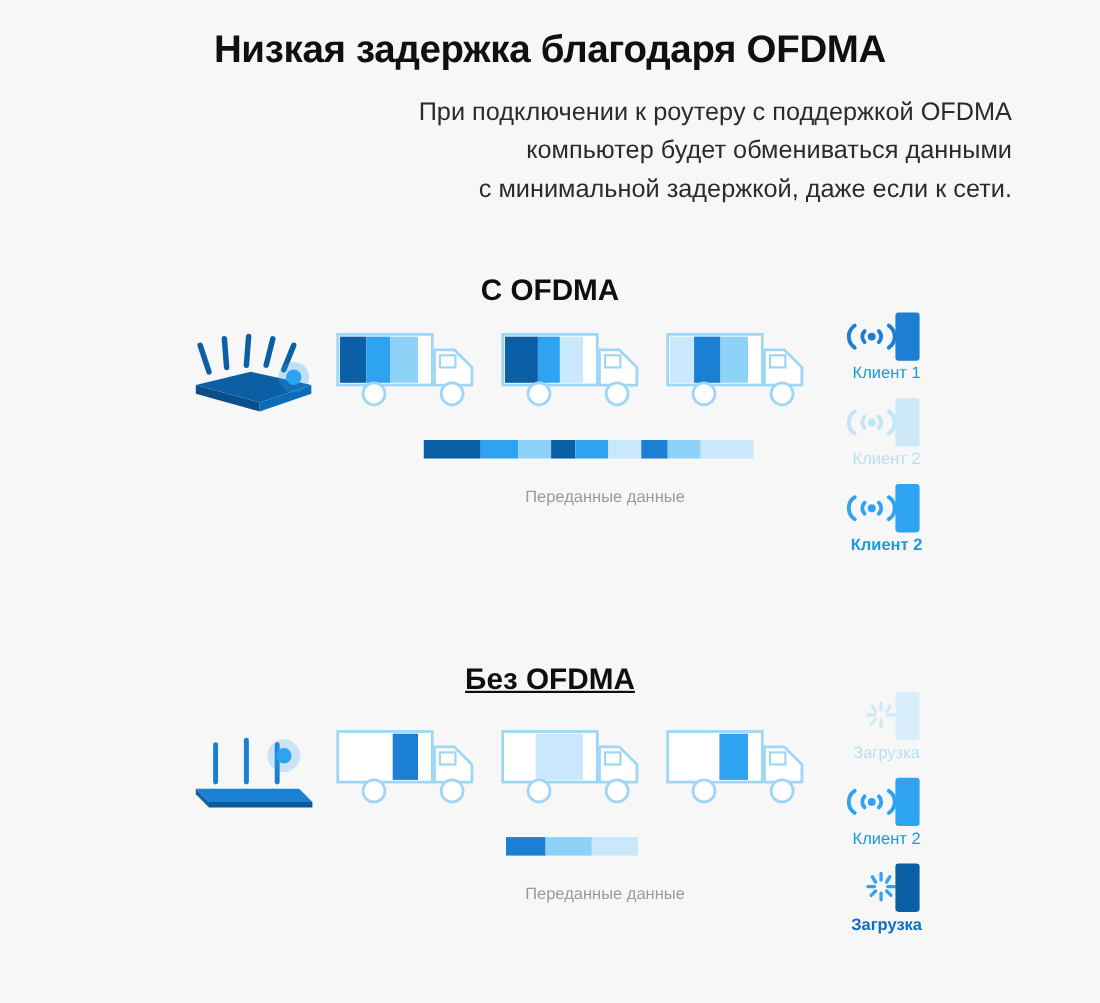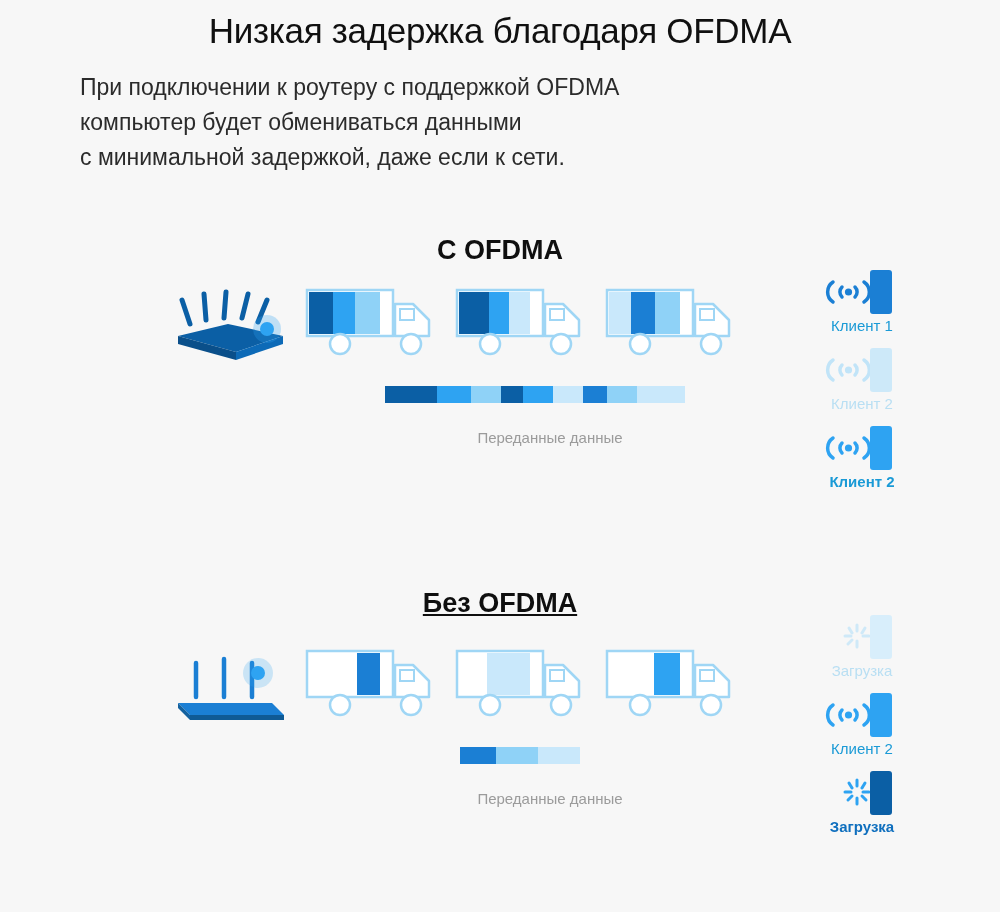--- a/index.html
+++ b/index.html
@@ -22,33 +22,33 @@
     background: #f7f7f7;
   }
 
   
   .header {
     padding-top: 6px;
     text-align: center;
   }
   .title {
     font-size: 35px;
-    font-weight: normal;
+    font-weight: bold;
     letter-spacing: -0.3px;
     color: #101010;
-    margin: 2px;
+    margin: 16px;
     line-height: 46px;
   }
   .subtitle {
     margin: 16px auto 0 auto;
     width: 840px;
     font-size: 23px;
     line-height: 35px;
     color: #2b2b2b;
-    text-align: left;
+    text-align: right;
   }
 
   
   .section {
     position: relative;
     width: 1000px;
   }
   .section-title {
     text-align: center;
     font-size: 27px;
@@ -108,21 +108,21 @@
     margin-top: 26px;
     font-size: 15px;
     color: #9b9b9b;
     text-align: center;
   }
   .databar-wrap.short { left: 460px; width: 180px; }
 
   
   .clients {
     position: absolute;
-    left: 772px;
+    left: 716px;
     top: 0px;
     width: 180px;
   }
   .client {
     position: relative;
     height: 78px;
     text-align: center;
   }
   .client .device-row {
     height: 52px;

